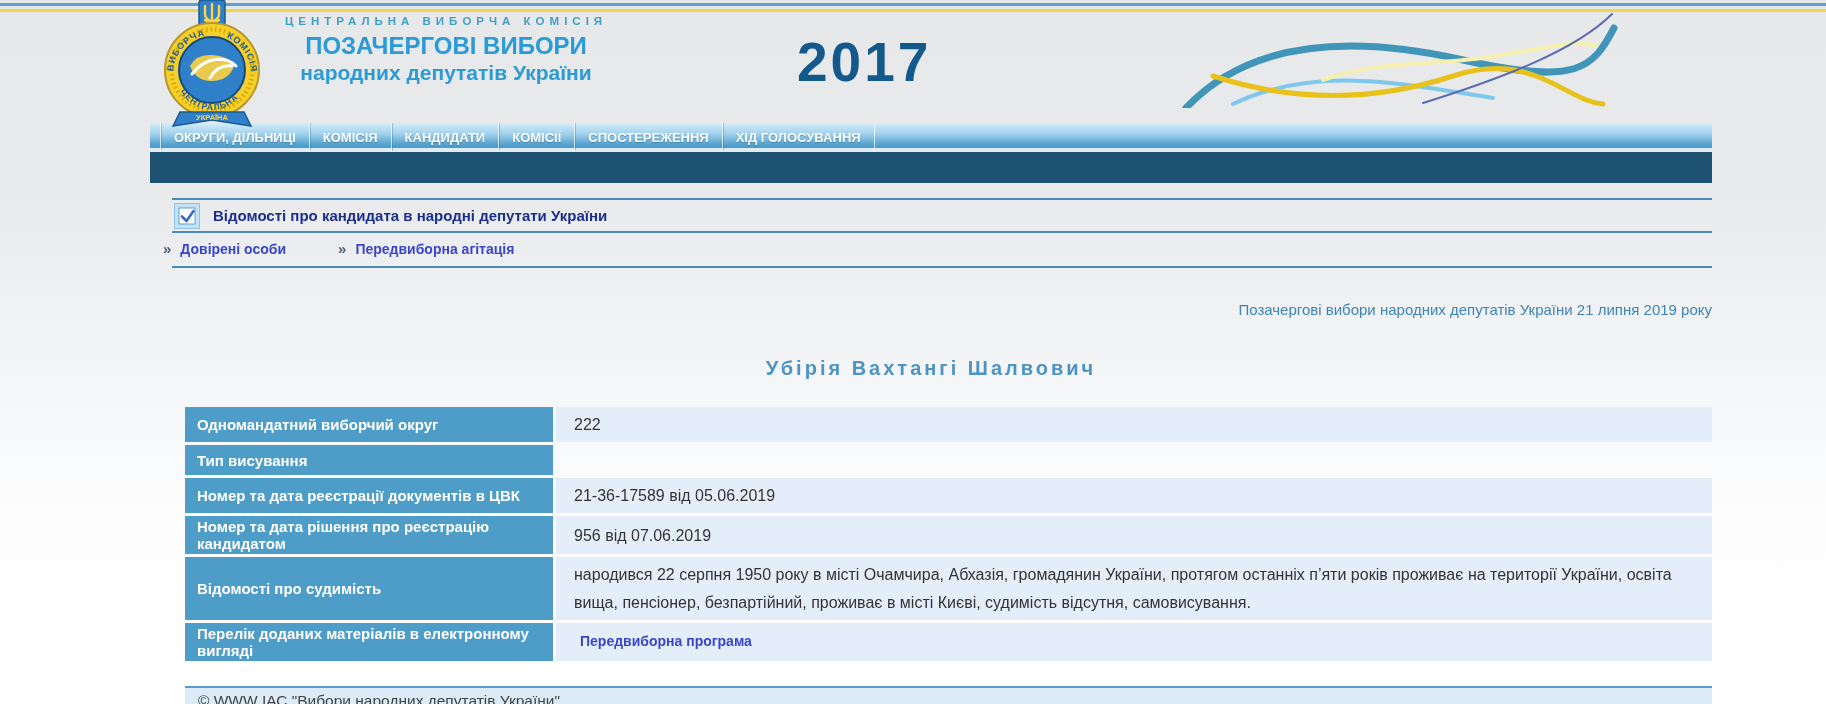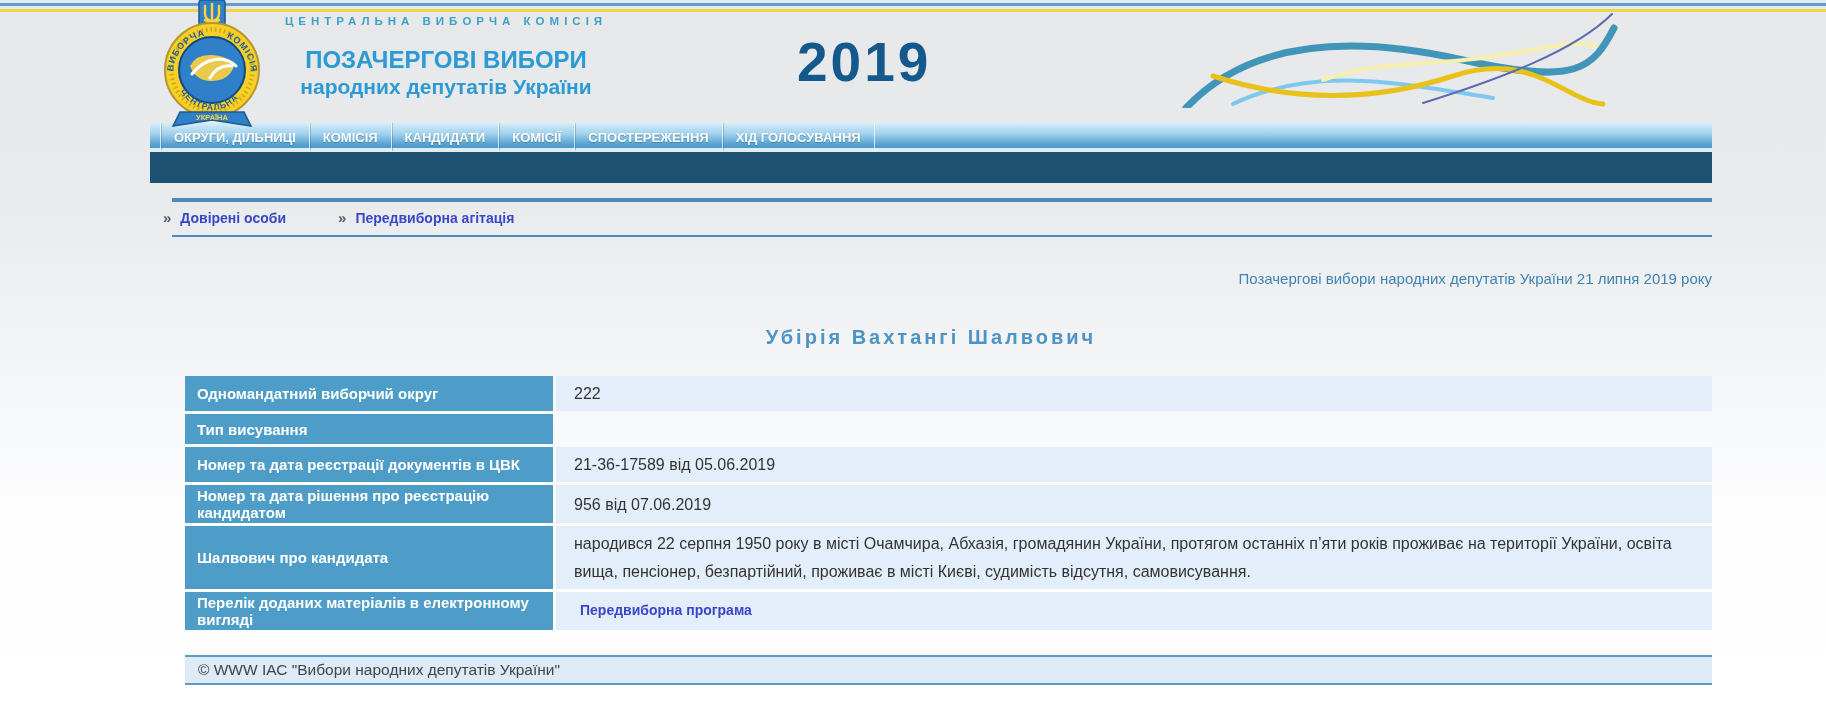--- a/index.html
+++ b/index.html
@@ -7,21 +7,21 @@
   .screen { position:relative; width:1826px; height:704px; overflow:hidden;
     background:linear-gradient(180deg,#e7e8ea 0%,#e9eaec 28%,#f3f5f7 52%,#fdfdfe 72%,#ffffff 100%); }
 
   
   .stripe-blue   { position:absolute; left:0; right:0; top:3px; height:3px; background:#5f9ed6; }
   .stripe-yellow { position:absolute; left:0; right:0; top:9px; height:3px; background:#ecd64b; }
 
   
   .logo { position:absolute; left:152px; top:0; width:120px; height:130px; z-index:3; cursor:pointer; }
   .header-text { position:absolute; left:278px; top:15px; width:336px; text-align:center; z-index:2; }
-  .small-title { font-size:11.5px; font-weight:bold; letter-spacing:5px; color:#3fa0c6; margin-bottom:21px; white-space:nowrap; }
+  .small-title { font-size:11.5px; font-weight:bold; letter-spacing:5px; color:#3fa0c6; margin-bottom:7px; white-space:nowrap; }
   .big-title   { font-size:24px; font-weight:bold; color:#2e9ad3; line-height:1; white-space:nowrap;
                  text-shadow:0 0 1px #bfe4f4; }
   .subtitle    { font-size:21px; font-weight:bold; color:#2e9ad3; margin-top:3px; white-space:nowrap; }
   .year { position:absolute; left:797px; top:30px; font-size:55px; font-weight:bold; color:#14598c; letter-spacing:3px; }
   .swoosh { position:absolute; left:1178px; top:8px; }
 
   
   .navbar { position:absolute; left:150px; top:123px; width:1562px; height:27px;
     background:linear-gradient(180deg,#d6edfa 0%,#9fd0ec 45%,#57a3d0 85%,#4b9aca 100%);
     border-bottom:2px solid #d9eef9; display:flex; align-items:stretch; padding-left:10px; }
@@ -96,21 +96,21 @@
       <path d="M28 112 L92 112 L99 126 L60 120 L21 126 Z" fill="#2f80c8" stroke="#1c5a8f" stroke-width="1.5"></path>
       <text x="60" y="120" text-anchor="middle" font-size="7.5" font-weight="bold" fill="#ffd23e">УКРАЇНА</text>
     </svg>
   </div>
 
   <div class="header-text">
     <div class="small-title">ЦЕНТРАЛЬНА ВИБОРЧА КОМІСІЯ</div>
     <div class="big-title">ПОЗАЧЕРГОВІ ВИБОРИ</div>
     <div class="subtitle">народних депутатів України</div>
   </div>
-  <div class="year">2019</div>
+  <div class="year">2017</div>
 
   <div class="swoosh">
     <svg width="440" height="100" viewBox="0 0 440 100">
       <path d="M8 100 C70 34 170 26 285 52 S415 60 436 20" fill="none" stroke="#2f8cb4" stroke-width="7" stroke-linecap="round" opacity="0.9"></path>
       <path d="M55 96 C135 58 215 74 315 90" fill="none" stroke="#7ec8ee" stroke-width="4" stroke-linecap="round"></path>
       <path d="M35 68 C115 94 195 94 275 68 S385 92 425 96" fill="none" stroke="#e8c21a" stroke-width="5" stroke-linecap="round"></path>
       <path d="M145 72 C200 52 260 58 318 48 S400 32 418 38" fill="none" stroke="#f7efae" stroke-width="4" stroke-linecap="round"></path>
       <path d="M245 95 C325 70 398 42 434 6" fill="none" stroke="#5b6bb0" stroke-width="2" stroke-linecap="round"></path>
     </svg>
   </div>
@@ -121,20 +121,28 @@
     <div class="nav-item">КАНДИДАТИ</div>
     <div class="nav-item">КОМІСІЇ</div>
     <div class="nav-item">СПОСТЕРЕЖЕННЯ</div>
     <div class="nav-item">ХІД ГОЛОСУВАННЯ</div>
   </nav>
   <div class="darkbar"></div>
 
   <div class="content">
     <div class="rule"></div>
 
+    <div class="title-row">
+      <svg class="checkbox-icon" viewBox="0 0 26 26">
+        <rect x="0.5" y="0.5" width="25" height="25" fill="#c3e2f6" stroke="#8ec2e8"></rect>
+        <rect x="5" y="5" width="16" height="16" fill="#ffffff" stroke="#5c9fd4"></rect>
+        <path d="M8 13.5 l4.5 4.5 l7 -10" fill="none" stroke="#3a6cc0" stroke-width="2.6" stroke-linecap="round" stroke-linejoin="round"></path>
+      </svg>
+      <span class="section-title">Відомості про кандидата в народні депутати України</span>
+    </div>
 
     <div class="rule"></div>
 
     <div class="links-row">
       <span class="bc-link">
         <span class="chevron">»</span>
         <span class="bc-label">Довірені особи</span>
       </span>
       <span class="bc-link">
         <span class="chevron">»</span>
@@ -158,21 +166,21 @@
       </div>
       <div class="crow">
         <div class="cell-label">Номер та дата реєстрації документів в ЦВК</div>
         <div class="cell-value">21-36-17589 від 05.06.2019</div>
       </div>
       <div class="crow">
         <div class="cell-label">Номер та дата рішення про реєстрацію кандидатом</div>
         <div class="cell-value">956 від 07.06.2019</div>
       </div>
       <div class="crow tall">
-        <div class="cell-label">Шалвович про кандидата</div>
+        <div class="cell-label">Відомості про судимість</div>
         <div class="cell-value">народився 22 серпня 1950 року в місті Очамчира, Абхазія, громадянин України, протягом останніх п’яти років проживає на території України, освіта вища, пенсіонер, безпартійний, проживає в місті Києві, судимість відсутня, самовисування.</div>
       </div>
       <div class="crow">
         <div class="cell-label">Перелік доданих матеріалів в електронному вигляді</div>
         <div class="cell-value">
           <span class="doc-link">Передвиборна програма</span>
         </div>
       </div>
     </div>
 

